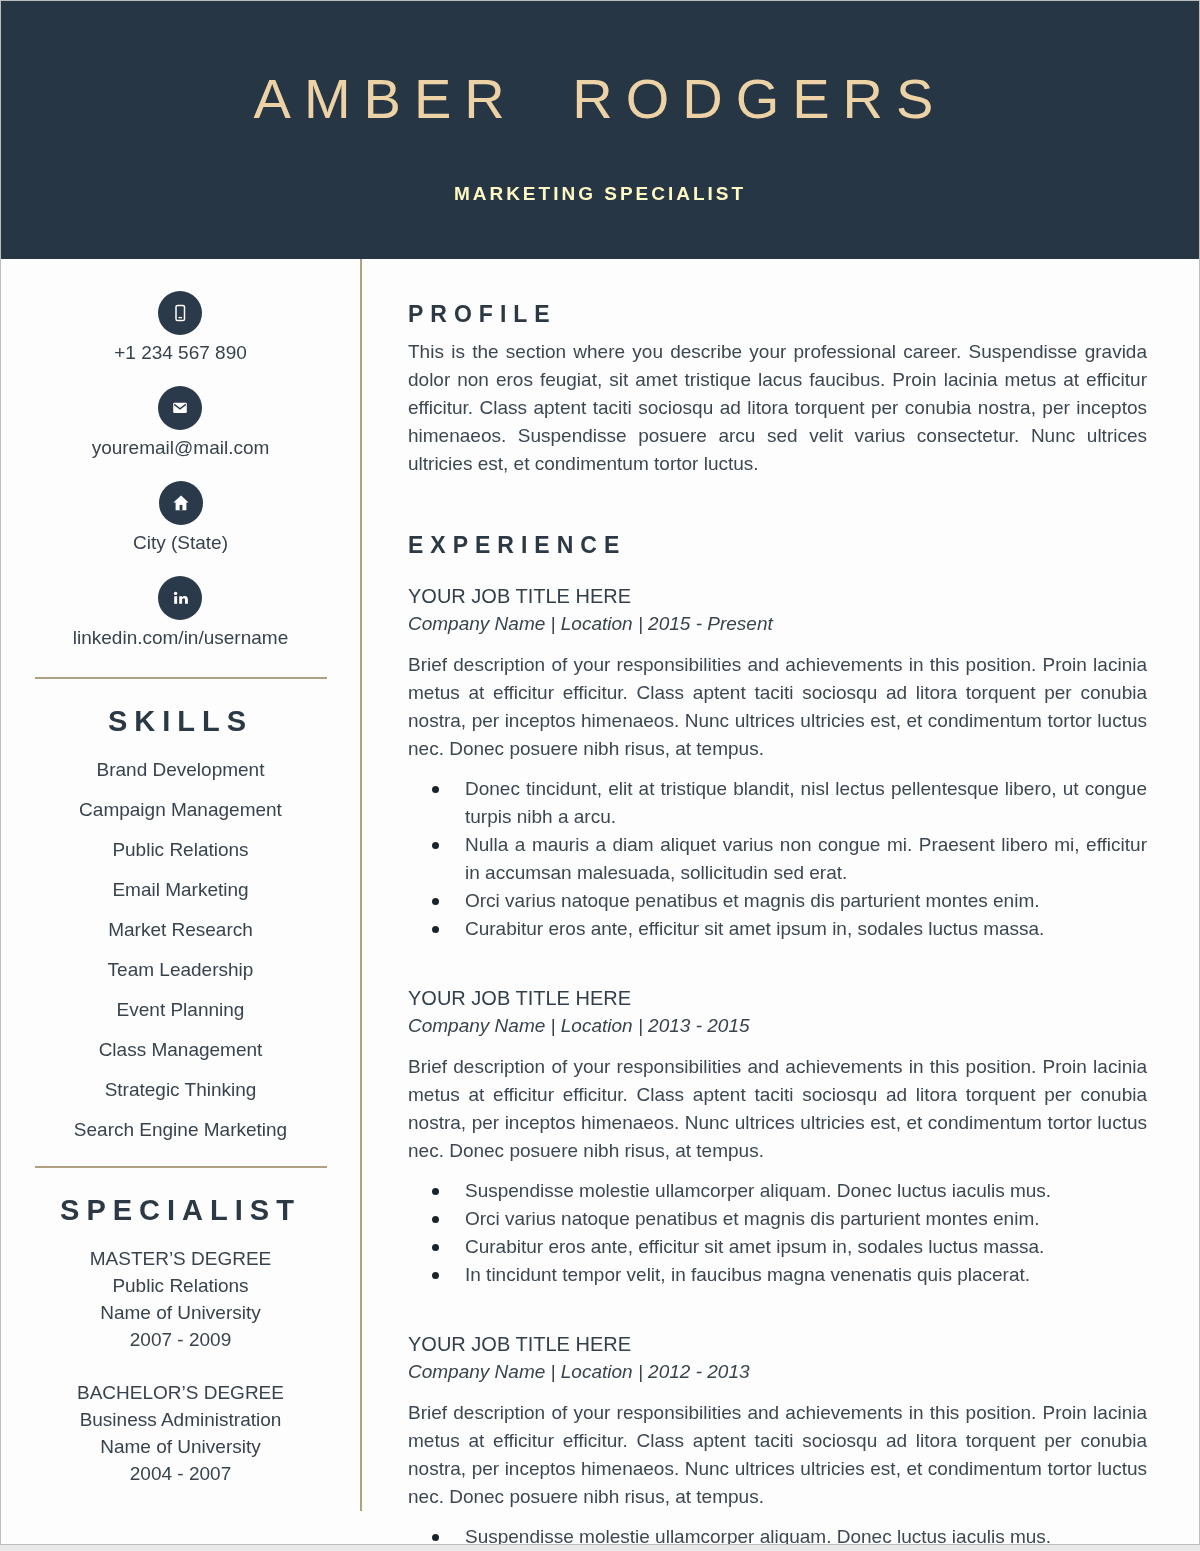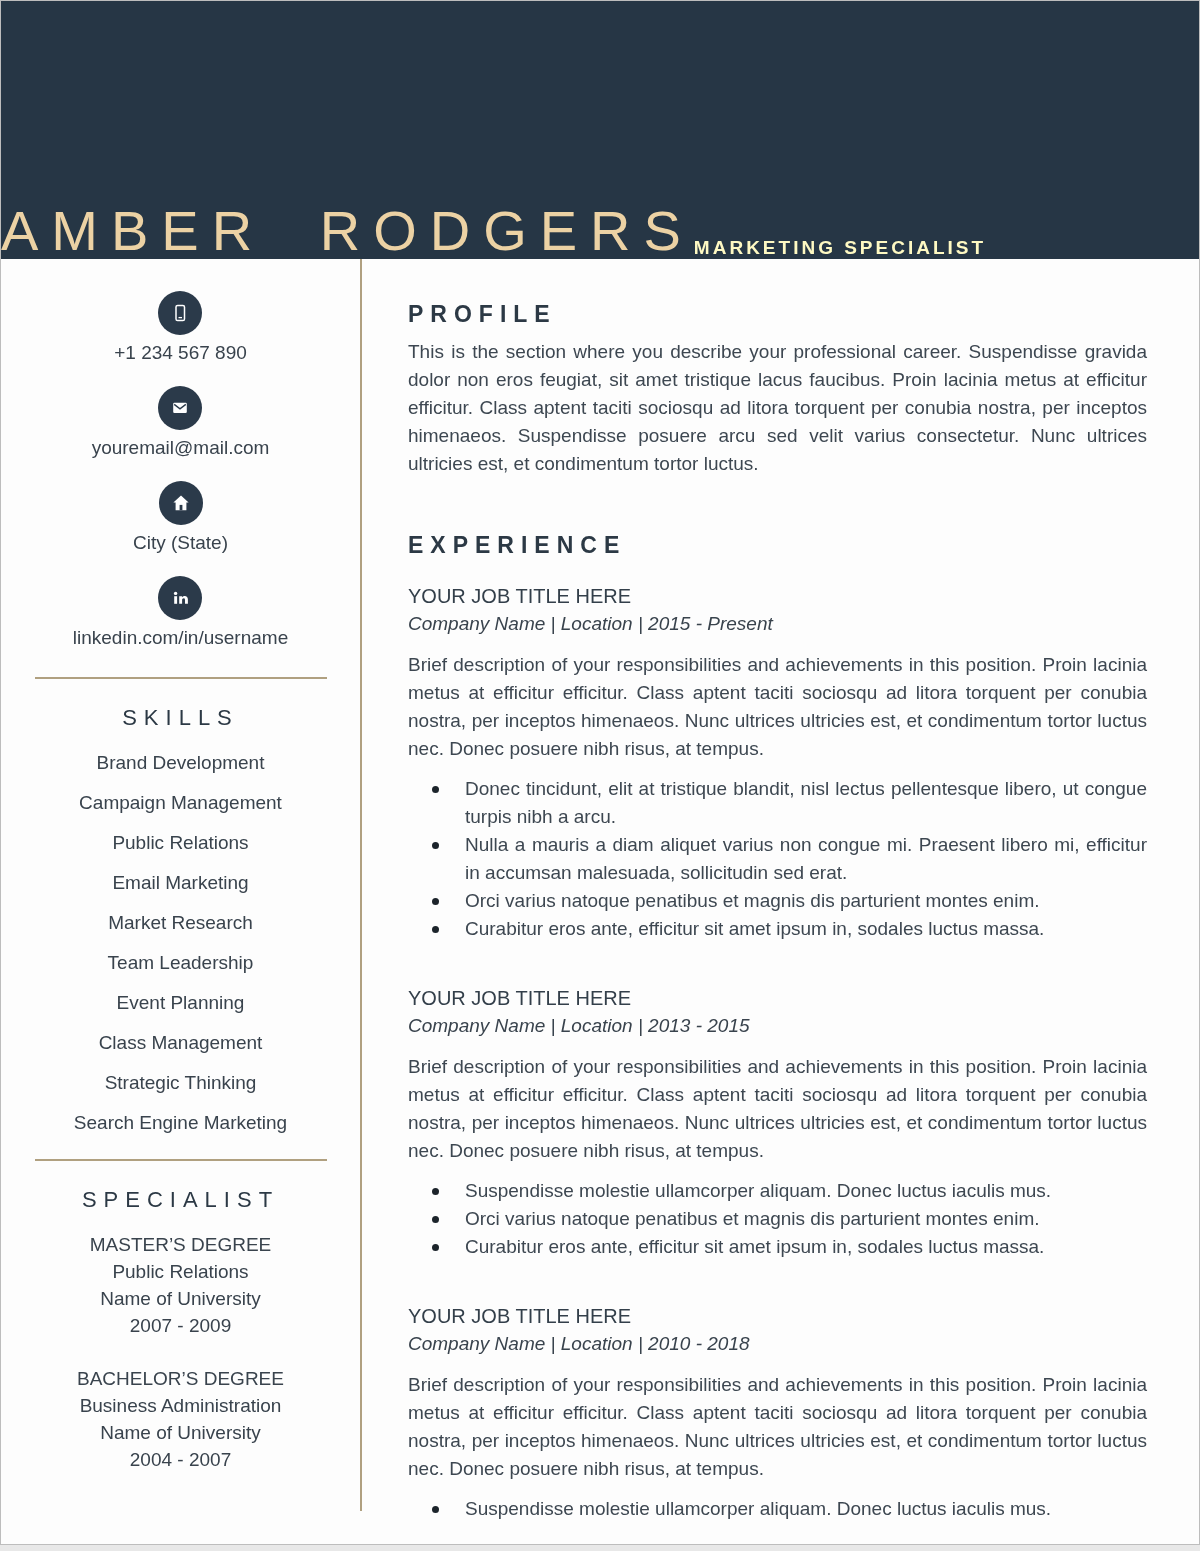--- a/index.html
+++ b/index.html
@@ -3,22 +3,22 @@
 <meta charset="utf-8">
 <style>
   html,body{margin:0;padding:0;background:#e8e8e8;}
   .page{
     width:1198px;height:1543px;margin:0;background:#fdfdfd;
     border:1px solid #bdbdbd;position:relative;overflow:hidden;
     font-family:"Liberation Sans", sans-serif;
   }
   
   .hdr{
-    background:#263645;height:258px;display:flex;
-    align-items:flex-end;box-sizing:border-box;padding-top:70px;
+    background:#263645;height:258px;display:flex;flex-direction:column;
+    align-items:center;box-sizing:border-box;padding-top:70px;
   }
   .hdr-name{
     color:#ecd2a4;font-size:56px;font-weight:400;line-height:1;
     letter-spacing:13px;word-spacing:26px;white-space:nowrap;
   }
   .hdr-title{
     color:#fef9c3;font-size:19px;font-weight:700;letter-spacing:3px;
     margin-top:56px;white-space:nowrap;
   }
   
@@ -34,21 +34,21 @@
     color:#39434d;font-size:19px;
   }
   .contact-item{display:flex;flex-direction:column;align-items:center;margin-bottom:20px;}
   .cicon{
     width:44px;height:44px;border-radius:50%;background:#2b3a4a;
     display:flex;align-items:center;justify-content:center;margin-bottom:5px;
   }
   .contact-text{line-height:26px;}
   .h-divider{width:292px;height:2px;background:#b0a080;margin:6px 0 0 0;}
   .side-heading{
-    color:#2c3945;font-size:22px;font-weight:400;letter-spacing:7px;
+    color:#2c3945;font-size:29px;font-weight:700;letter-spacing:7px;
     margin-top:26px;margin-bottom:18px;white-space:nowrap;
   }
   .skills-list{list-style:none;margin:0;padding:0;text-align:center;}
   .skills-list li{line-height:27px;margin-bottom:13px;}
   .edu-entry{text-align:center;line-height:27px;margin-bottom:26px;}
   
   .main{
     flex:1;box-sizing:border-box;padding:42px 52px 0 48px;
     color:#3d4751;font-size:19px;
   }
@@ -184,26 +184,27 @@
       </div>
 
       <div class="job">
         <div class="job-title">YOUR JOB TITLE HERE</div>
         <div class="job-meta">Company Name | Location | 2013 - 2015</div>
         <div class="job-desc">Brief description of your responsibilities and achievements in this position. Proin lacinia metus at efficitur efficitur. Class aptent taciti sociosqu ad litora torquent per conubia nostra, per inceptos himenaeos. Nunc ultrices ultricies est, et condimentum tortor luctus nec. Donec posuere nibh risus, at tempus.</div>
         <ul class="job-bullets">
           <li>Suspendisse molestie ullamcorper aliquam. Donec luctus iaculis mus.</li>
           <li>Orci varius natoque penatibus et magnis dis parturient montes enim.</li>
           <li>Curabitur eros ante, efficitur sit amet ipsum in, sodales luctus massa.</li>
+          <li>In tincidunt tempor velit, in faucibus magna venenatis quis placerat.</li>
         </ul>
       </div>
 
       <div class="job">
         <div class="job-title">YOUR JOB TITLE HERE</div>
-        <div class="job-meta">Company Name | Location | 2010 - 2018</div>
+        <div class="job-meta">Company Name | Location | 2012 - 2013</div>
         <div class="job-desc">Brief description of your responsibilities and achievements in this position. Proin lacinia metus at efficitur efficitur. Class aptent taciti sociosqu ad litora torquent per conubia nostra, per inceptos himenaeos. Nunc ultrices ultricies est, et condimentum tortor luctus nec. Donec posuere nibh risus, at tempus.</div>
         <ul class="job-bullets">
           <li>Suspendisse molestie ullamcorper aliquam. Donec luctus iaculis mus.</li>
 
         </ul>
       </div>
 
     </div>
   </div>
 </div>

